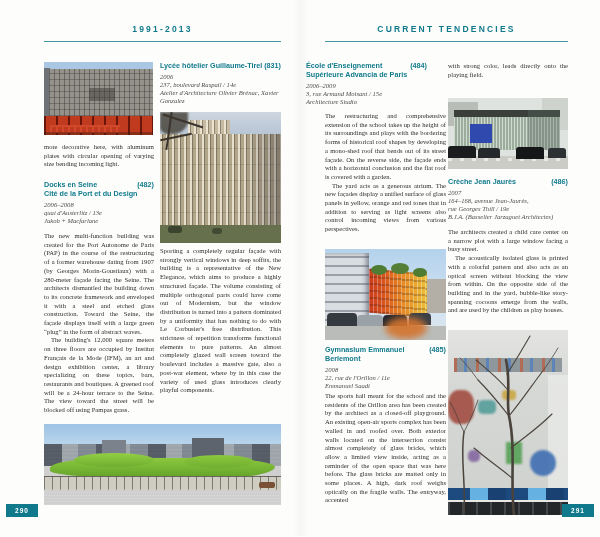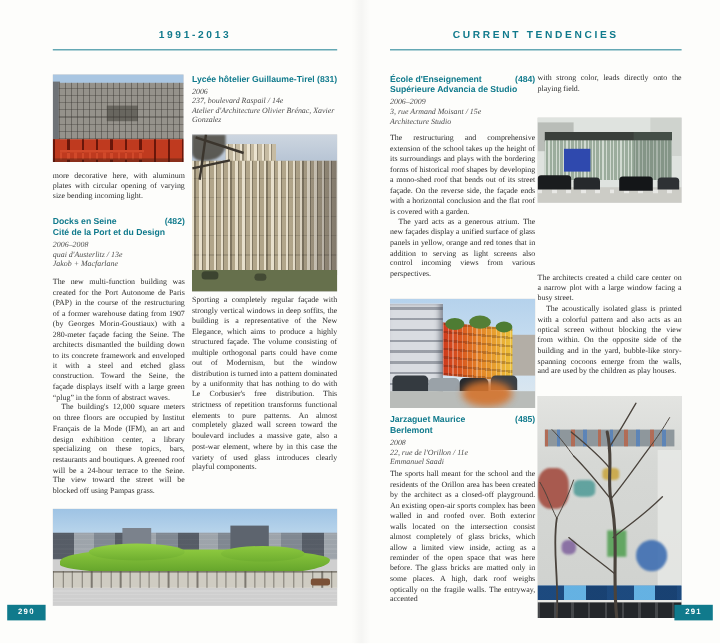--- a/index.html
+++ b/index.html
@@ -105,26 +105,26 @@
     <i class="pl" style="left:0;top:0;width:28px;height:22px;background:rgba(58,52,40,.75);border-radius:0 0 60% 30%;filter:blur(1px);"></i>
     <i class="pl" style="left:2px;top:8px;width:42px;height:2px;background:#3b352d;transform:rotate(18deg);"></i>
     <i class="pl" style="left:0;top:24px;width:32px;height:2px;background:#3b352d;transform:rotate(-12deg);"></i>
     <i class="pl" style="left:8px;top:0;width:2px;height:38px;background:#3b352d;transform:rotate(8deg);"></i>
   </div>
 
   <div class="body" style="left:160px;top:247px;width:121px;">
     <p>Sporting a completely regular façade with strongly vertical windows in deep soffits, the building is a representative of the New Elegance, which aims to produce a highly structured façade. The volume consisting of multiple orthogonal parts could have come out of Modernism, but the window distribution is turned into a pattern dominated by a uniformity that has nothing to do with Le Corbusier's free distribution. This strictness of repetition transforms functional elements to pure patterns. An almost completely glazed wall screen toward the boulevard includes a massive gate, also a post-war element, where by in this case the variety of used glass introduces clearly playful components.</p>
   </div>
 
-  <div class="entry-head" style="left:325px;top:62px;width:121px;">
+  <div class="entry-head" style="left:306px;top:62px;width:121px;">
     <div class="t-row">
       <span>École d'Enseignement</span>
       <span>(484)</span>
     </div>
-    <div class="t2">Supérieure Advancia de Studio</div>
+    <div class="t2">Supérieure Advancia de Paris</div>
     <div class="meta first">2006–2009</div>
     <div class="meta">3, rue Armand Moisant / 15e</div>
     <div class="meta">Architecture Studio</div>
   </div>
 
   <div class="body" style="left:325px;top:112px;width:121px;">
     <p>The restructuring and comprehensive extension of the school takes up the height of its surroundings and plays with the bordering forms of historical roof shapes by developing a mono-shed roof that bends out of its street façade. On the reverse side, the façade ends with a horizontal conclusion and the flat roof is covered with a garden.</p>
     <p class="ind">The yard acts as a generous atrium. The new façades display a unified surface of glass panels in yellow, orange and red tones that in addition to serving as light screens also control incoming views from various perspectives.</p>
   </div>
 
@@ -139,21 +139,21 @@
     <i class="pl" style="left:2px;top:64px;width:30px;height:13px;background:#343a40;border-radius:4px 4px 0 0;"></i>
     <i class="pl" style="left:32px;top:66px;width:26px;height:11px;background:#9aa2a8;border-radius:4px 4px 0 0;"></i>
     <i class="pl" style="left:58px;top:66px;width:24px;height:11px;background:#23282e;border-radius:4px 4px 0 0;"></i>
     <i class="pl" style="left:84px;top:64px;width:22px;height:12px;background:#3a4046;border-radius:4px 4px 0 0;"></i>
     <i class="pl" style="left:0;top:77px;width:121px;height:14px;background:#b9bcb9;"></i>
     <i class="pl" style="left:60px;top:68px;width:42px;height:22px;background:#d4742e;border-radius:50%;filter:blur(3px);opacity:.9;"></i>
   </div>
 
   <div class="entry-head" style="left:325px;top:346px;width:121px;">
     <div class="t-row">
-      <span>Jarzaguet Maurice</span>
+      <span>Gymnasium Emmanuel</span>
       <span>(485)</span>
     </div>
     <div class="t2">Berlemont</div>
     <div class="meta first">2008</div>
     <div class="meta">22, rue de l'Orillon / 11e</div>
     <div class="meta">Emmanuel Saadi</div>
   </div>
 
   <div class="body" style="left:325px;top:392px;width:121px;">
     <p>The sports hall meant for the school and the residents of the Orillon area has been created by the architect as a closed-off playground. An existing open-air sports complex has been walled in and roofed over. Both exterior walls located on the intersection consist almost completely of glass bricks, which allow a limited view inside, acting as a reminder of the open space that was here before. The glass bricks are matted only in some places. A high, dark roof weighs optically on the fragile walls. The entryway, accented</p>
@@ -172,20 +172,30 @@
     <i class="pl" style="left:80px;top:12px;width:32px;height:40px;background:rgba(90,105,95,.35);"></i>
     <i class="pl" style="left:22px;top:26px;width:22px;height:19px;background:#2f49ae;"></i>
     <i class="pl" style="left:0;top:58px;width:120px;height:13px;background:#ccccc6;"></i>
     <i class="pl" style="left:0;top:60px;width:120px;height:3px;background:repeating-linear-gradient(90deg, rgba(255,255,255,.55) 0 4px, transparent 4px 12px);"></i>
     <i class="pl" style="left:0;top:48px;width:28px;height:12px;background:#1a1c1e;border-radius:3px 3px 0 0;"></i>
     <i class="pl" style="left:30px;top:50px;width:22px;height:10px;background:#26292c;border-radius:3px 3px 0 0;"></i>
     <i class="pl" style="left:68px;top:49px;width:28px;height:12px;background:#141618;border-radius:3px 3px 0 0;"></i>
     <i class="pl" style="left:100px;top:50px;width:18px;height:10px;background:#2e3134;border-radius:3px 3px 0 0;"></i>
   </div>
 
+  <div class="entry-head" style="left:448px;top:178px;width:120px;">
+    <div class="t-row">
+      <span>Crèche Jean Jaurès</span>
+      <span>(486)</span>
+    </div>
+    <div class="meta first">2007</div>
+    <div class="meta">164–168, avenue Jean-Jaurès,</div>
+    <div class="meta">rue Georges Thill / 19e</div>
+    <div class="meta">B.J.A. (Basselier Jarzaguet Architectes)</div>
+  </div>
 
   <div class="body" style="left:448px;top:228px;width:120px;">
     <p>The architects created a child care center on a narrow plot with a large window facing a busy street.</p>
     <p class="ind">The acoustically isolated glass is printed with a colorful pattern and also acts as an optical screen without blocking the view from within. On the opposite side of the building and in the yard, bubble-like story-spanning cocoons emerge from the walls, and are used by the children as play houses.</p>
   </div>
 
   <div class="ph" style="left:448px;top:330px;width:120px;height:185px;">
     <i class="pl" style="left:0;top:0;width:120px;height:185px;background:linear-gradient(180deg,#e3e4e1 0%,#d6d8d5 30%,#cfd1ce 100%);"></i>
     <i class="pl" style="left:6px;top:28px;width:108px;height:14px;background:#8e979c;background-image:repeating-linear-gradient(90deg, rgba(200,80,40,.6) 0 3px, transparent 3px 10px, rgba(60,120,200,.6) 10px 13px, transparent 13px 22px);"></i>
     <i class="pl" style="left:100px;top:45px;width:20px;height:115px;background:rgba(235,236,233,.7);"></i>

